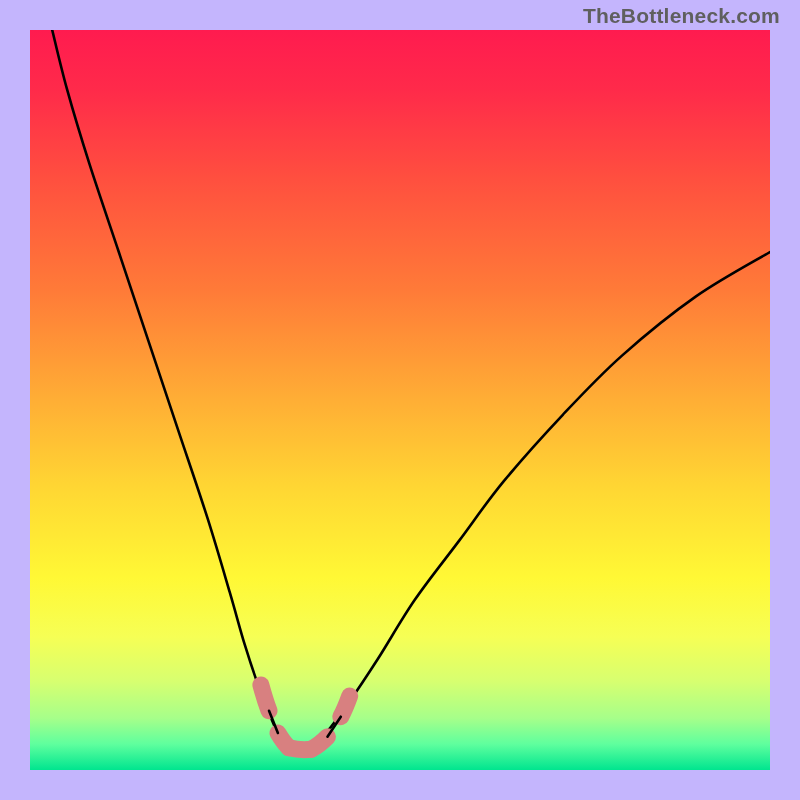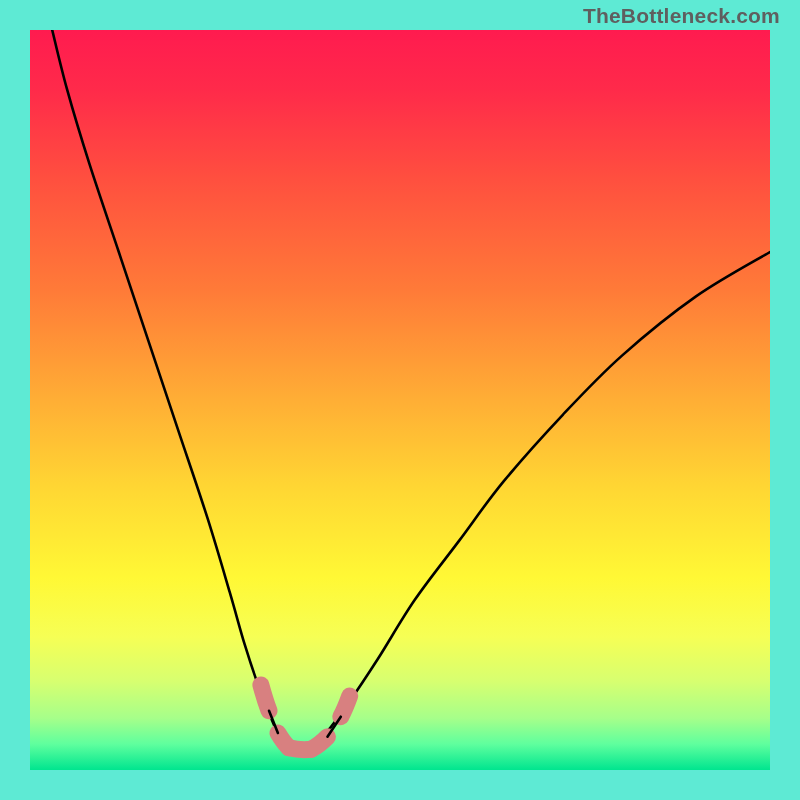--- a/index.html
+++ b/index.html
@@ -10,21 +10,21 @@
     overflow: hidden;
     background: #000;
     font-family: Arial, Helvetica, sans-serif;
   }
   .frame {
     position: absolute;
     top: 0;
     left: 0;
     width: 800px;
     height: 800px;
-    background: #5eead4;
+    background: #c4b5fd;
     text-align: center;
   }
   .plot-area {
     position: absolute;
     top: 30px;
     left: 30px;
     width: 740px;
     height: 740px;
     overflow: hidden;
   }

